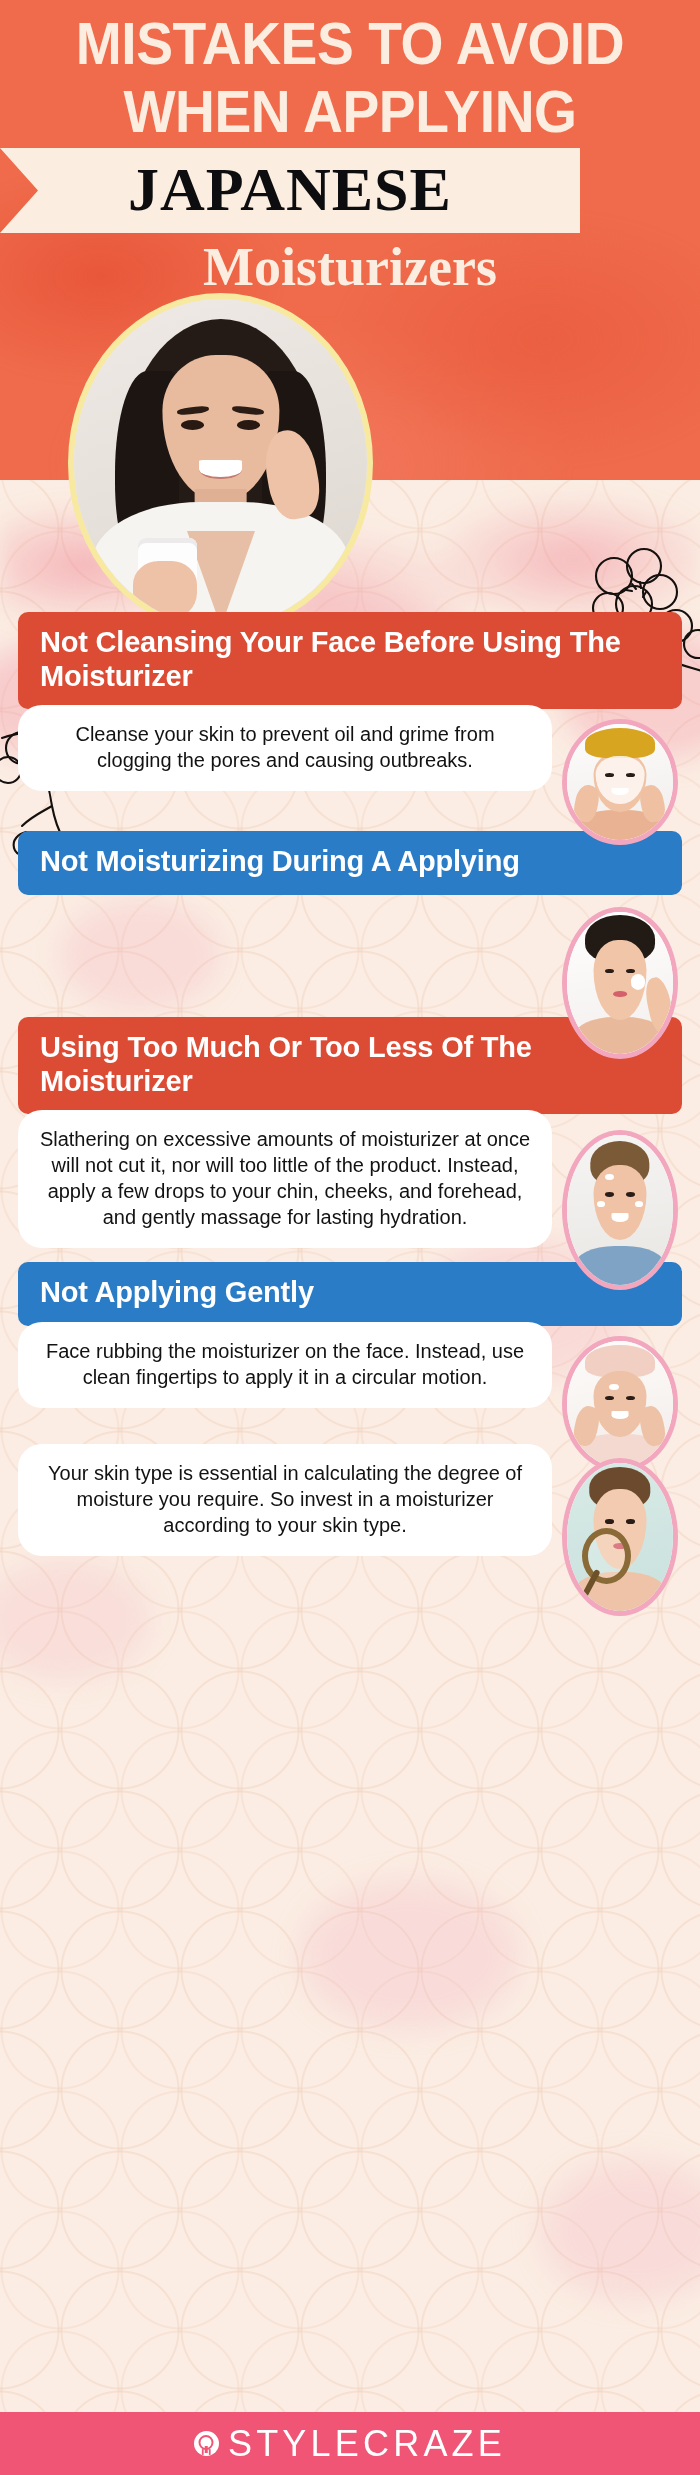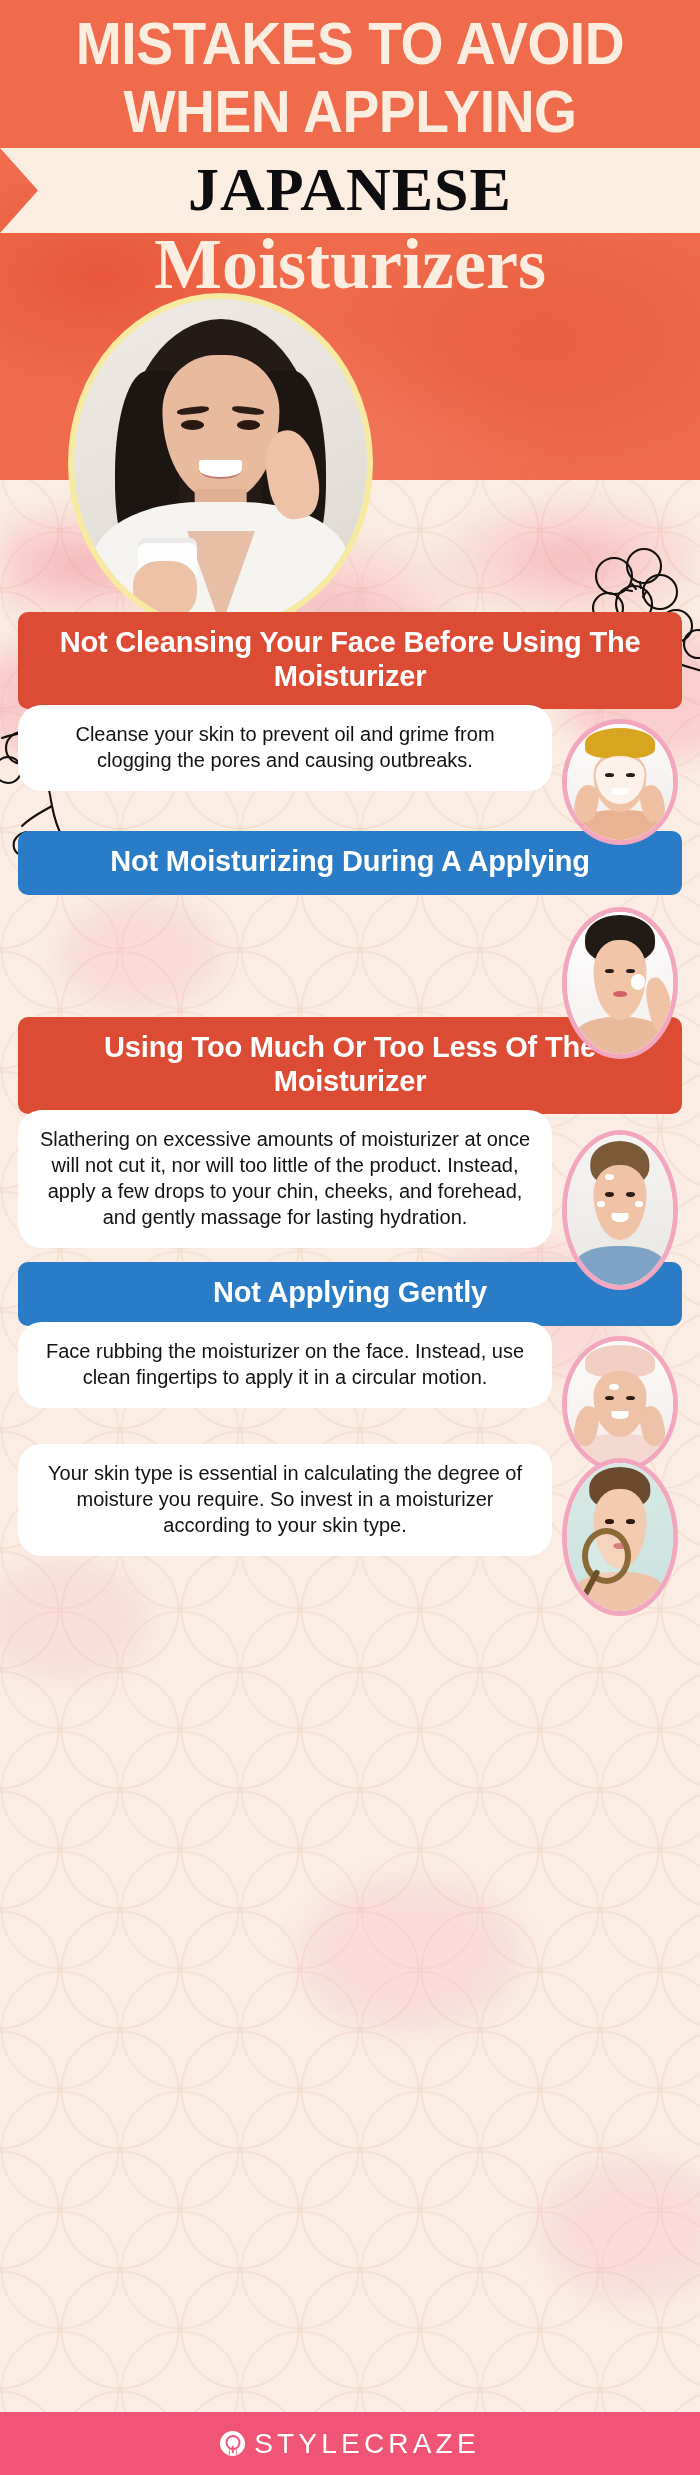--- a/index.html
+++ b/index.html
@@ -70,39 +70,39 @@
     font-family:"Liberation Sans", sans-serif;
     transform:scaleX(.92);
   }
   #hero-line-1 { top:14px;  font-size:60px; }
   #hero-line-2 { top:82px;  font-size:60px; }
 
   
   .ribbon {
     position:absolute;
     left:0; top:148px;
-    width:700px; height:85px;
+    width:580px; height:85px;
     background:#FBEEE0;
     -webkit-clip-path:polygon(0 0,700px 0,700px 85px,662px 42.5px,700px 85px,0 85px,38px 42.5px);
     clip-path:polygon(0 0, 700px 0, 700px 85px, 662px 42.5px, 700px 85px, 0 85px, 38px 42.5px);
     display:flex; align-items:center; justify-content:center;
   }
   .ribbon-inner {
     color:#0d0d10;
     font-family:"Liberation Serif", serif;
     font-weight:bold;
     font-size:62px;
     letter-spacing:1px;
     line-height:1;
     transform:translateY(-2px);
   }
 
   #hero-line-3 {
-    top:228px;
-    font-size:72px;
+    top:240px;
+    font-size:54px;
     font-family:"Liberation Serif", serif;
     font-weight:bold;
     letter-spacing:0px;
     transform:scaleX(1);
   }
 
   
   .hero-portrait-wrap {
     position:absolute;
     left:68px; top:293px;
@@ -209,21 +209,20 @@
     width:700px;
     z-index:8;
   }
   .section { position:relative; margin-bottom:6px; }
 
   .sec-banner {
     position:relative;
     margin:0 18px;
     border-radius:10px;
     padding:14px 22px 16px;
-    text-align:center;
     color:#ffffff;
     font-weight:bold;
     font-size:29px;
     line-height:1.16;
     letter-spacing:-0.2px;
     z-index:3;
   }
   .sec-banner.orange { background:#DC4B33; }
   .sec-banner.blue   { background:#2A7CC7; }
 
@@ -340,21 +339,21 @@
     content:"";
     position:absolute;
     left:50%; top:15px;
     width:2.5px; height:7px;
     transform:translateX(-50%);
     background:#F05576;
     box-shadow:-3.5px 2.5px 0 -0.6px #F05576, 3.5px 2.5px 0 -0.6px #F05576;
   }
   .logo-text {
     color:#ffffff;
-    font-size:28px;
+    font-size:36px;
     font-weight:400;
     letter-spacing:4.2px;
     line-height:1;
     font-family:"Liberation Sans", sans-serif;
   }
 </style>
 </head>
 <body>
 
 <div id="infographic">

